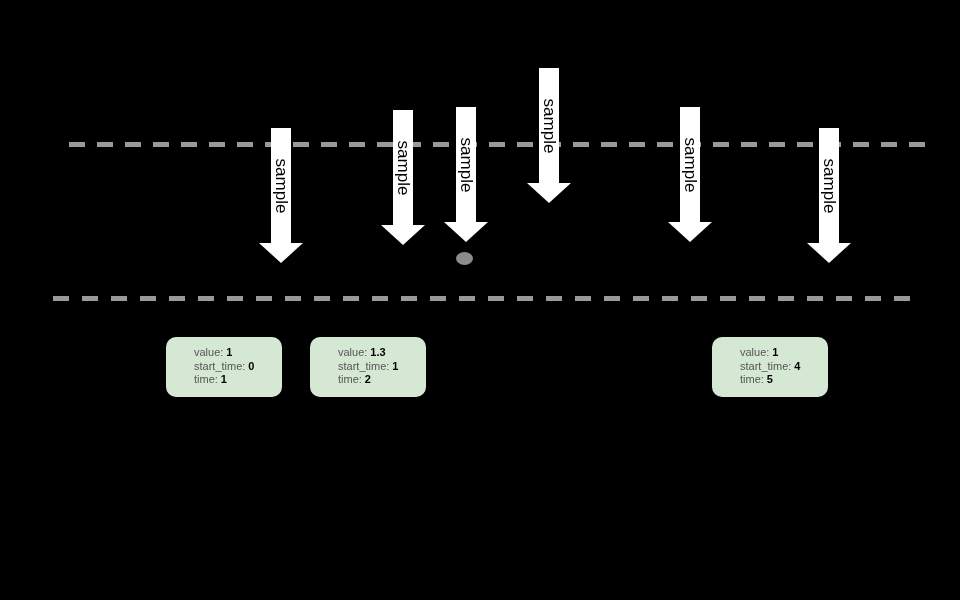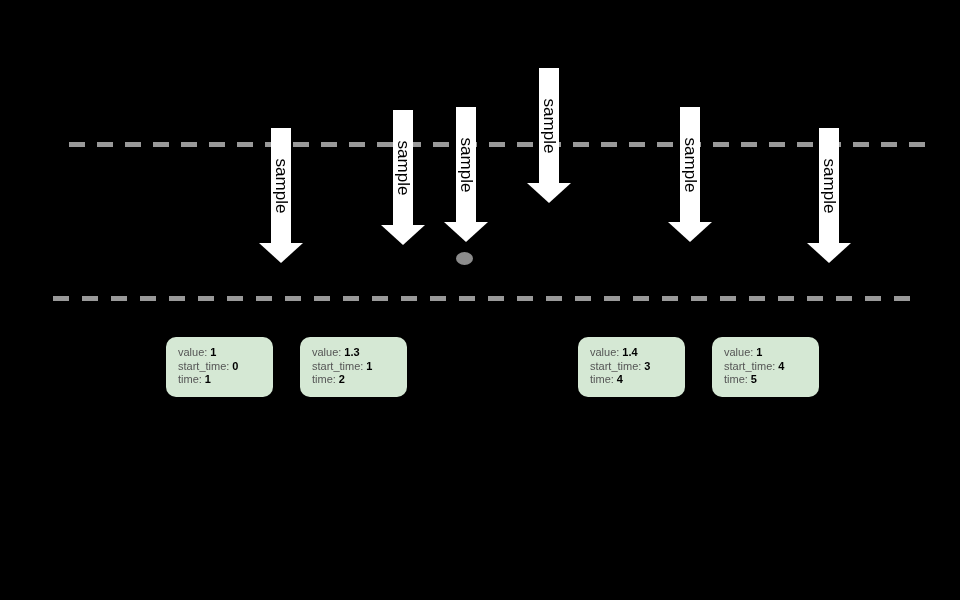--- a/index.html
+++ b/index.html
@@ -64,32 +64,32 @@
   .sample-dot {
     position: absolute;
     left: 456px; top: 252px;
     width: 17px; height: 13px;
     border-radius: 50%;
     background: #8c8c8c;
   }
   .sample-box {
     position: absolute;
     top: 337px;
-    width: 107px;
+    width: 116px;
     height: 60px;
     background: #d5e8d4;
     border-radius: 10px;
     box-sizing: border-box;
-    padding: 9px 6px 0 12px;
+    padding: 9px 6px 0 28px;
     font-size: 11px;
     line-height: 13.5px;
     color: #555555;
   }
   .b1 { left: 166px; }
-  .b2 { left: 300px; }
+  .b2 { left: 310px; }
   .b3 { left: 444px; }
   .b4 { left: 578px; }
   .b5 { left: 712px; }
   .sample-box .val {
     color: #000000;
     font-weight: 700;
     margin-left: 3px;
   }
 </style>
 </head>
@@ -139,25 +139,20 @@
     <div><span class="lbl">time:</span><span class="val">1</span></div>
   </div>
 
   <div class="sample-box b2">
     <div><span class="lbl">value:</span><span class="val">1.3</span></div>
     <div><span class="lbl">start_time:</span><span class="val">1</span></div>
     <div><span class="lbl">time:</span><span class="val">2</span></div>
   </div>
 
 
-  <div class="sample-box b4">
-    <div><span class="lbl">value:</span><span class="val">1.4</span></div>
-    <div><span class="lbl">start_time:</span><span class="val">3</span></div>
-    <div><span class="lbl">time:</span><span class="val">4</span></div>
-  </div>
 
   <div class="sample-box b5">
     <div><span class="lbl">value:</span><span class="val">1</span></div>
     <div><span class="lbl">start_time:</span><span class="val">4</span></div>
     <div><span class="lbl">time:</span><span class="val">5</span></div>
   </div>
 
 </div>
 
 </body></html>

